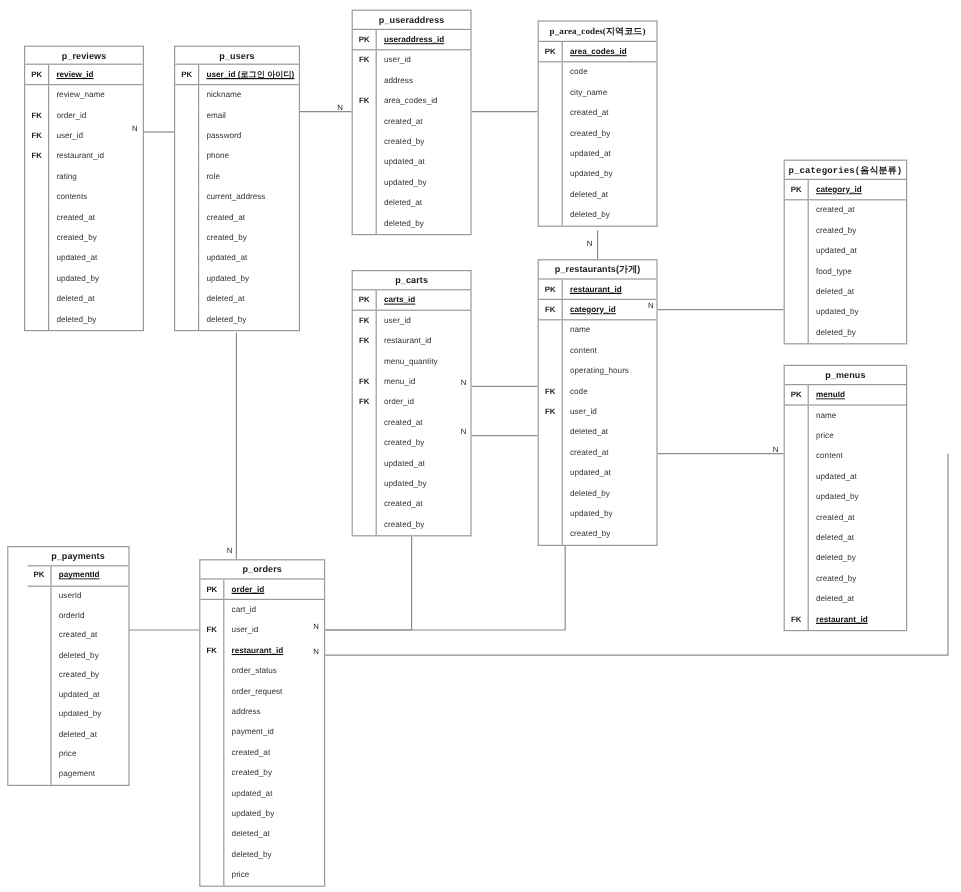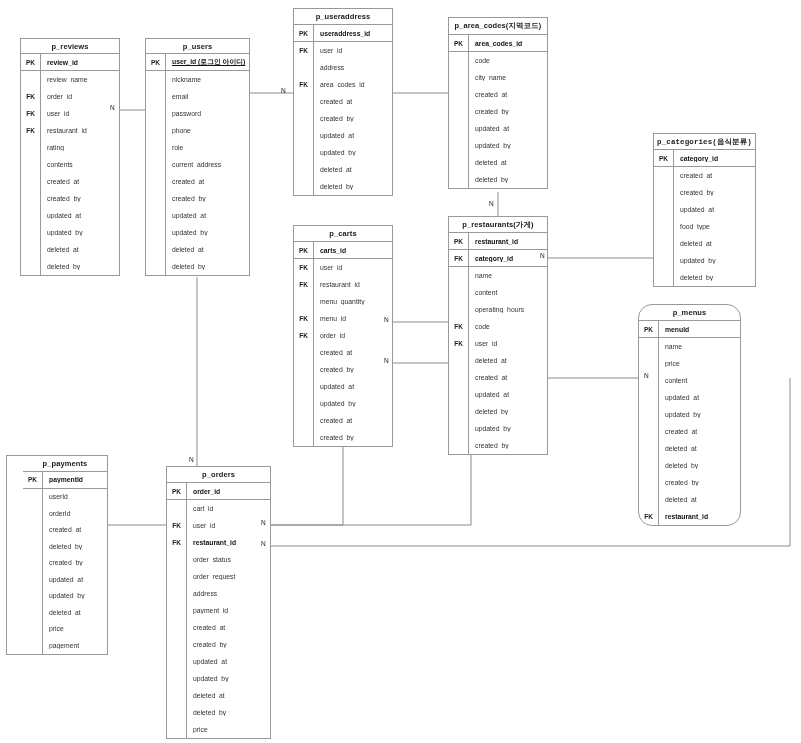--- a/index.html
+++ b/index.html
@@ -254,21 +254,21 @@
       <div class="attr-row" style="height: 17px;">
         <div class="key-cell"></div>
         <div class="name-cell">deleted_at</div>
       </div>
       <div class="attr-row" style="height: 17px;">
         <div class="key-cell"></div>
         <div class="name-cell">deleted_by</div>
       </div>
     </div>
     <div class="entity" style="left: 448px; top: 17px; width: 100px;">
-      <div class="ent-title" style="height: 17px;">p_area_codes(지역코드)</div>
+      <div class="ent-title" style="height: 17px; font-family: Liberation Serif, serif;">p_area_codes(지역코드)</div>
       <div class="attr-row sep" style="height: 17px;">
         <div class="key-cell">PK</div>
         <div class="name-cell keyname">area_codes_id</div>
       </div>
       <div class="attr-row" style="height: 17px;">
         <div class="key-cell"></div>
         <div class="name-cell">code</div>
       </div>
       <div class="attr-row" style="height: 17px;">
         <div class="key-cell"></div>
@@ -433,21 +433,21 @@
       </div>
       <div class="attr-row" style="height: 17px;">
         <div class="key-cell"></div>
         <div class="name-cell">created_at</div>
       </div>
       <div class="attr-row" style="height: 17px;">
         <div class="key-cell"></div>
         <div class="name-cell">created_by</div>
       </div>
     </div>
-    <div class="entity" style="left: 638px; top: 304px; width: 103px; border-radius: 14px;">
+    <div class="entity" style="left: 653px; top: 304px; width: 103px;">
       <div class="ent-title" style="height: 16px;">p_menus</div>
       <div class="attr-row sep" style="height: 17px;">
         <div class="key-cell">PK</div>
         <div class="name-cell keyname">menuId</div>
       </div>
       <div class="attr-row" style="height: 17px;">
         <div class="key-cell"></div>
         <div class="name-cell">name</div>
       </div>
       <div class="attr-row" style="height: 17px;">

